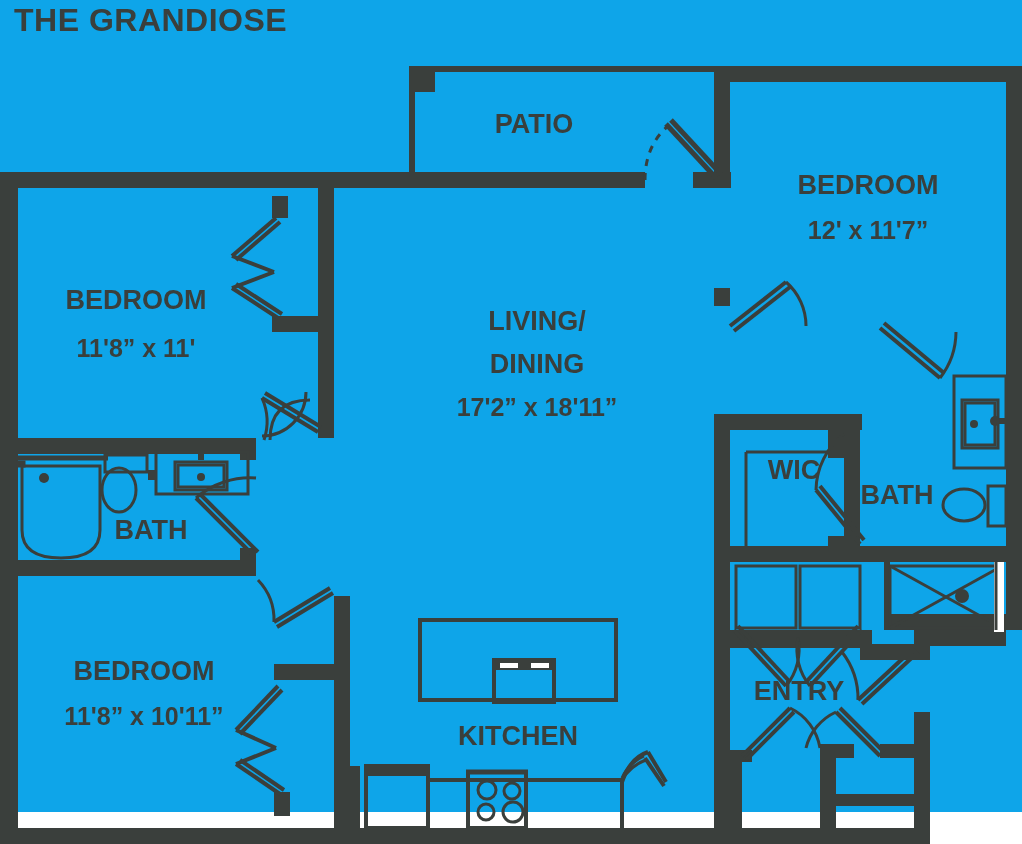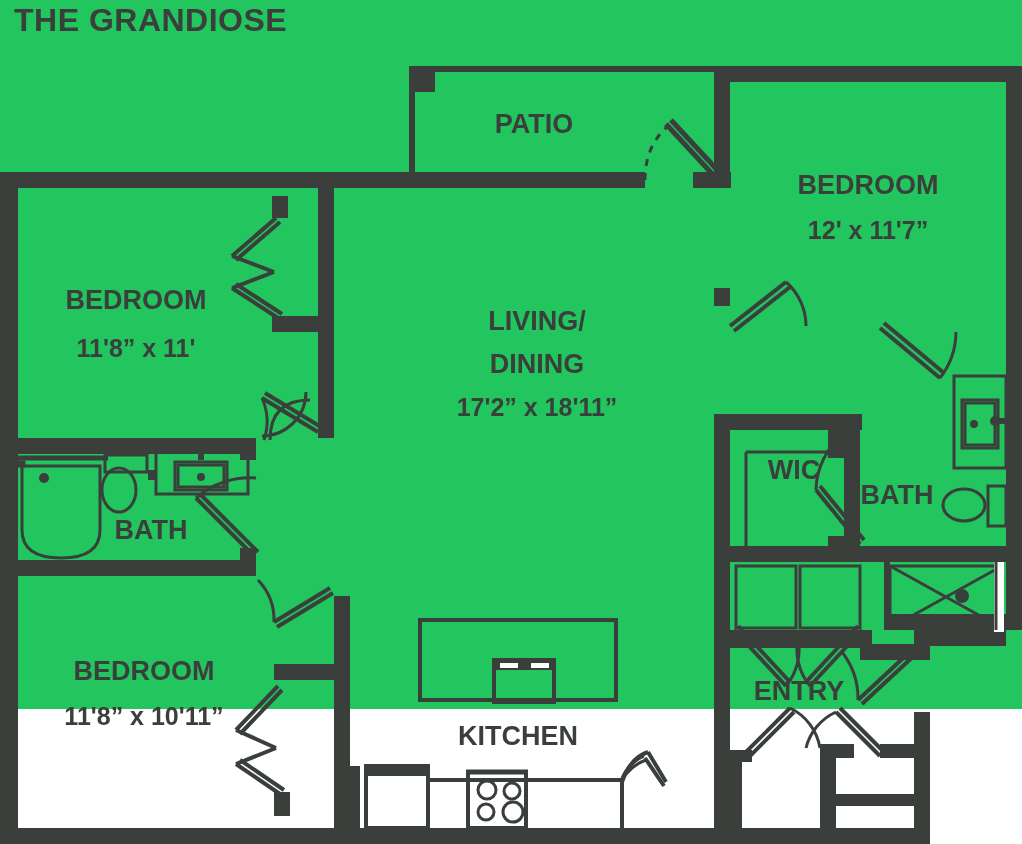--- a/index.html
+++ b/index.html
@@ -9,22 +9,22 @@
   }
   body {
     width: 1022px;
     height: 844px;
     font-family: "Liberation Sans", sans-serif;
     overflow: hidden;
   }
   #plan-root {
     position: relative;
     width: 1022px;
-    height: 709px;
-    background: #22c55e;
+    height: 812px;
+    background: #0ea5e9;
   }
   #plan-title {
     position: absolute;
     left: 14px;
     top: 2px;
     font-size: 32px;
     font-weight: bold;
     letter-spacing: 0.5px;
     color: #3a3f3c;
     font-family: "Liberation Sans", sans-serif;

